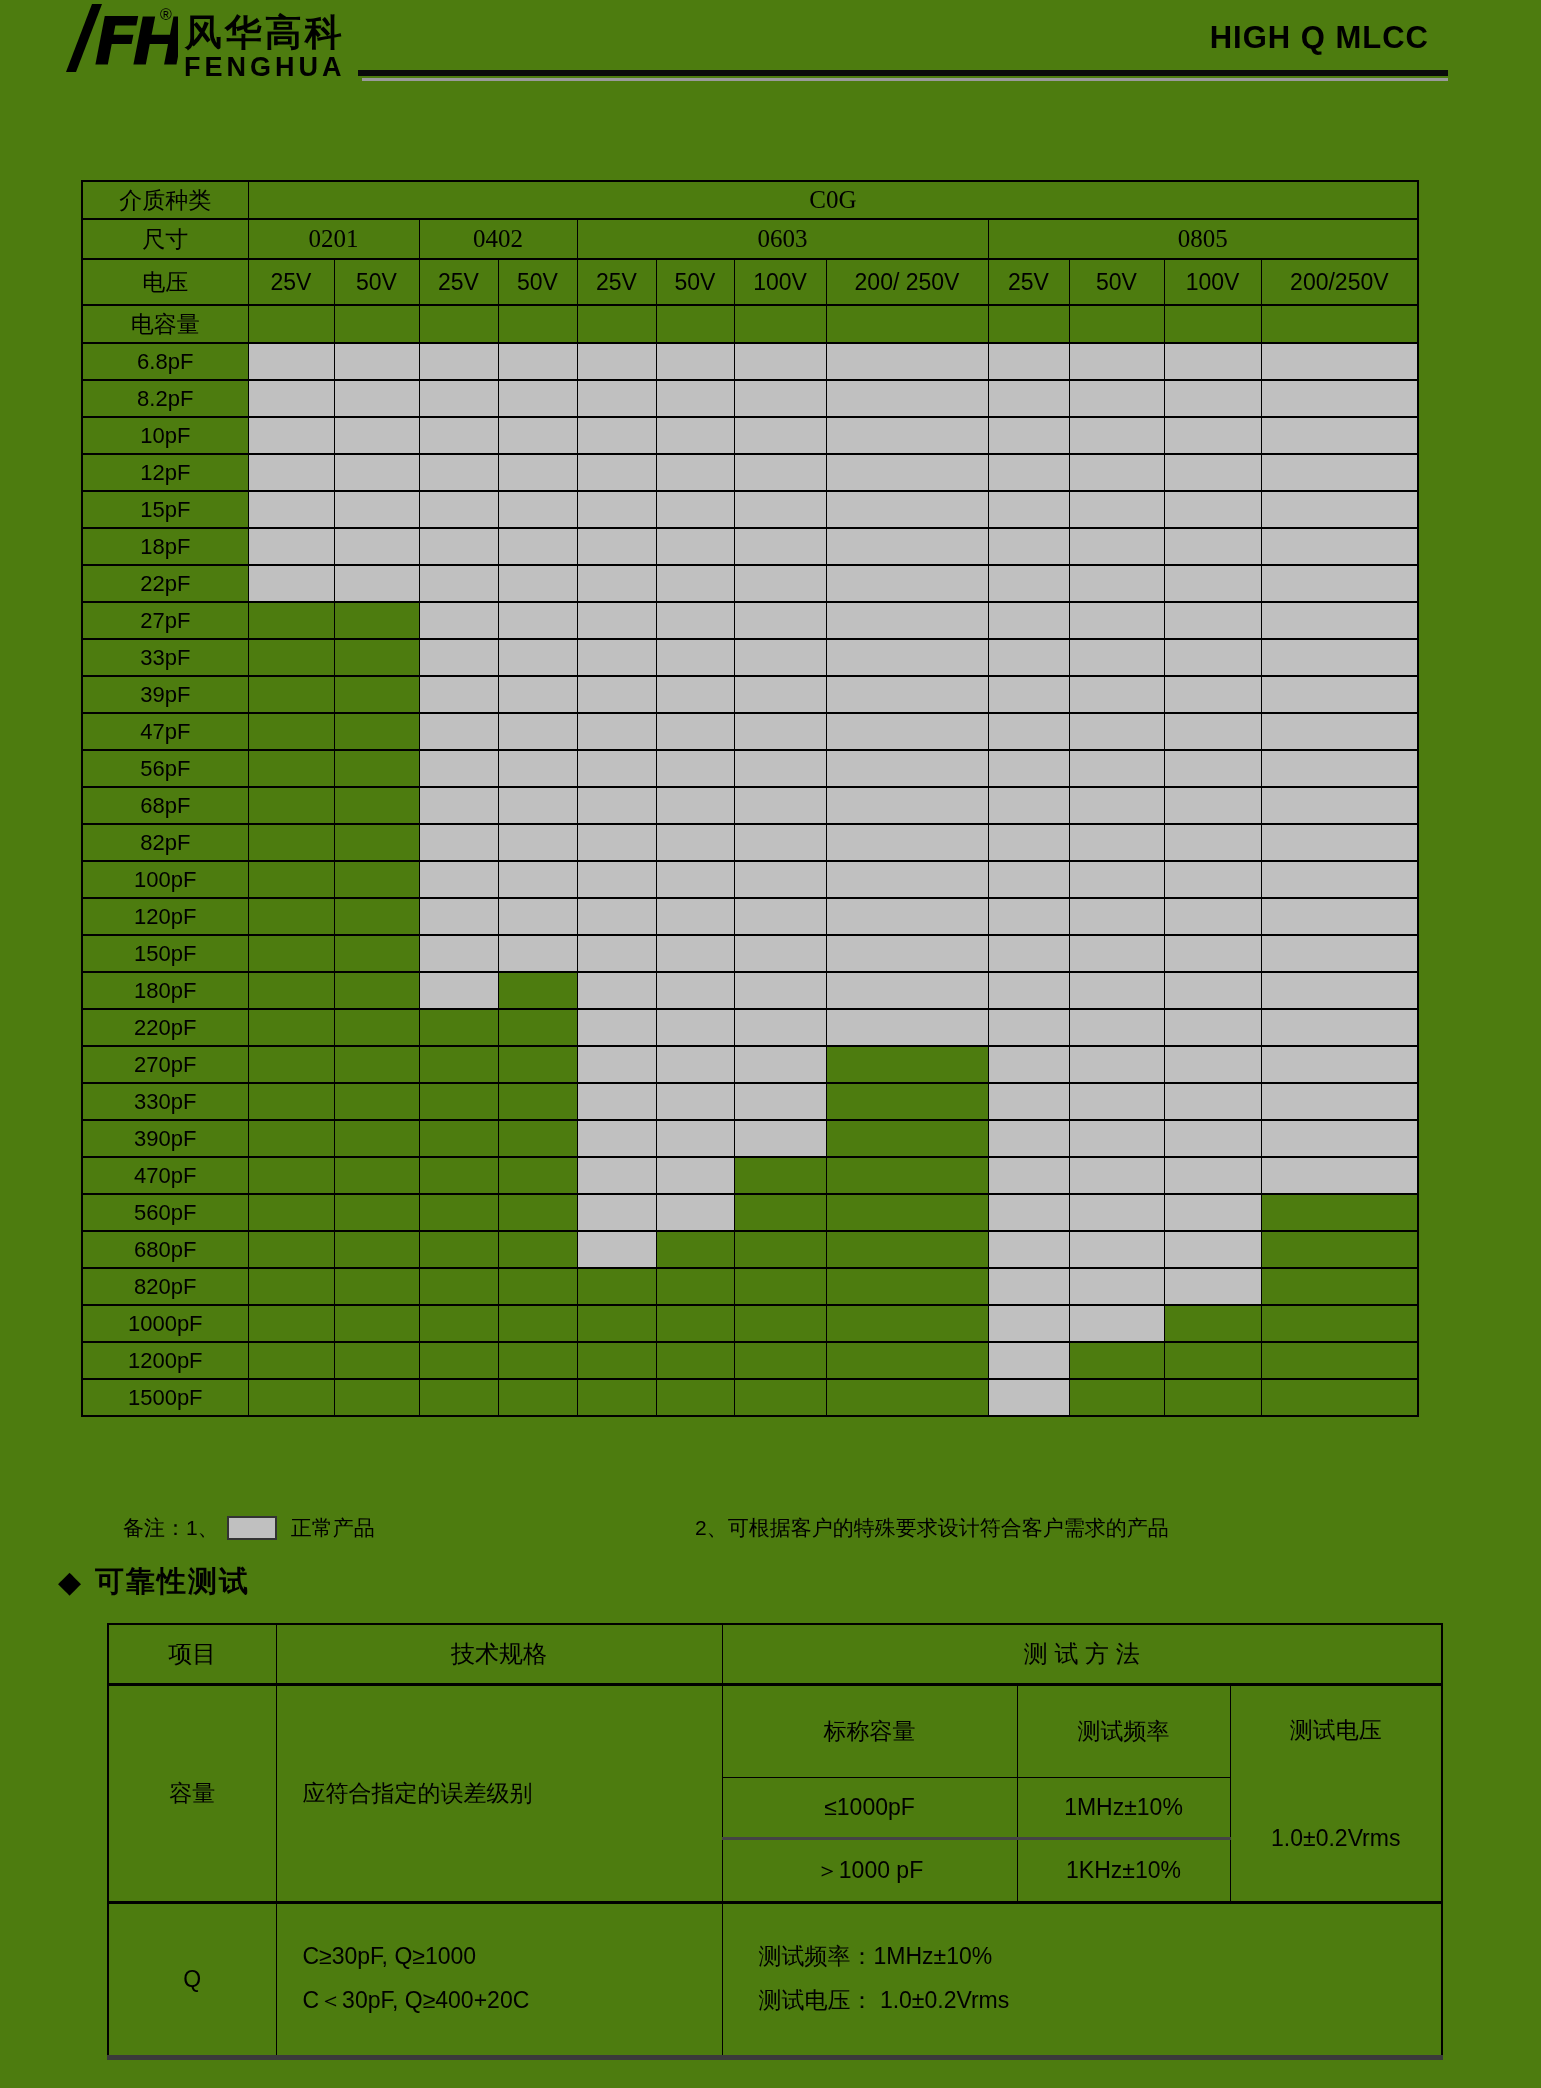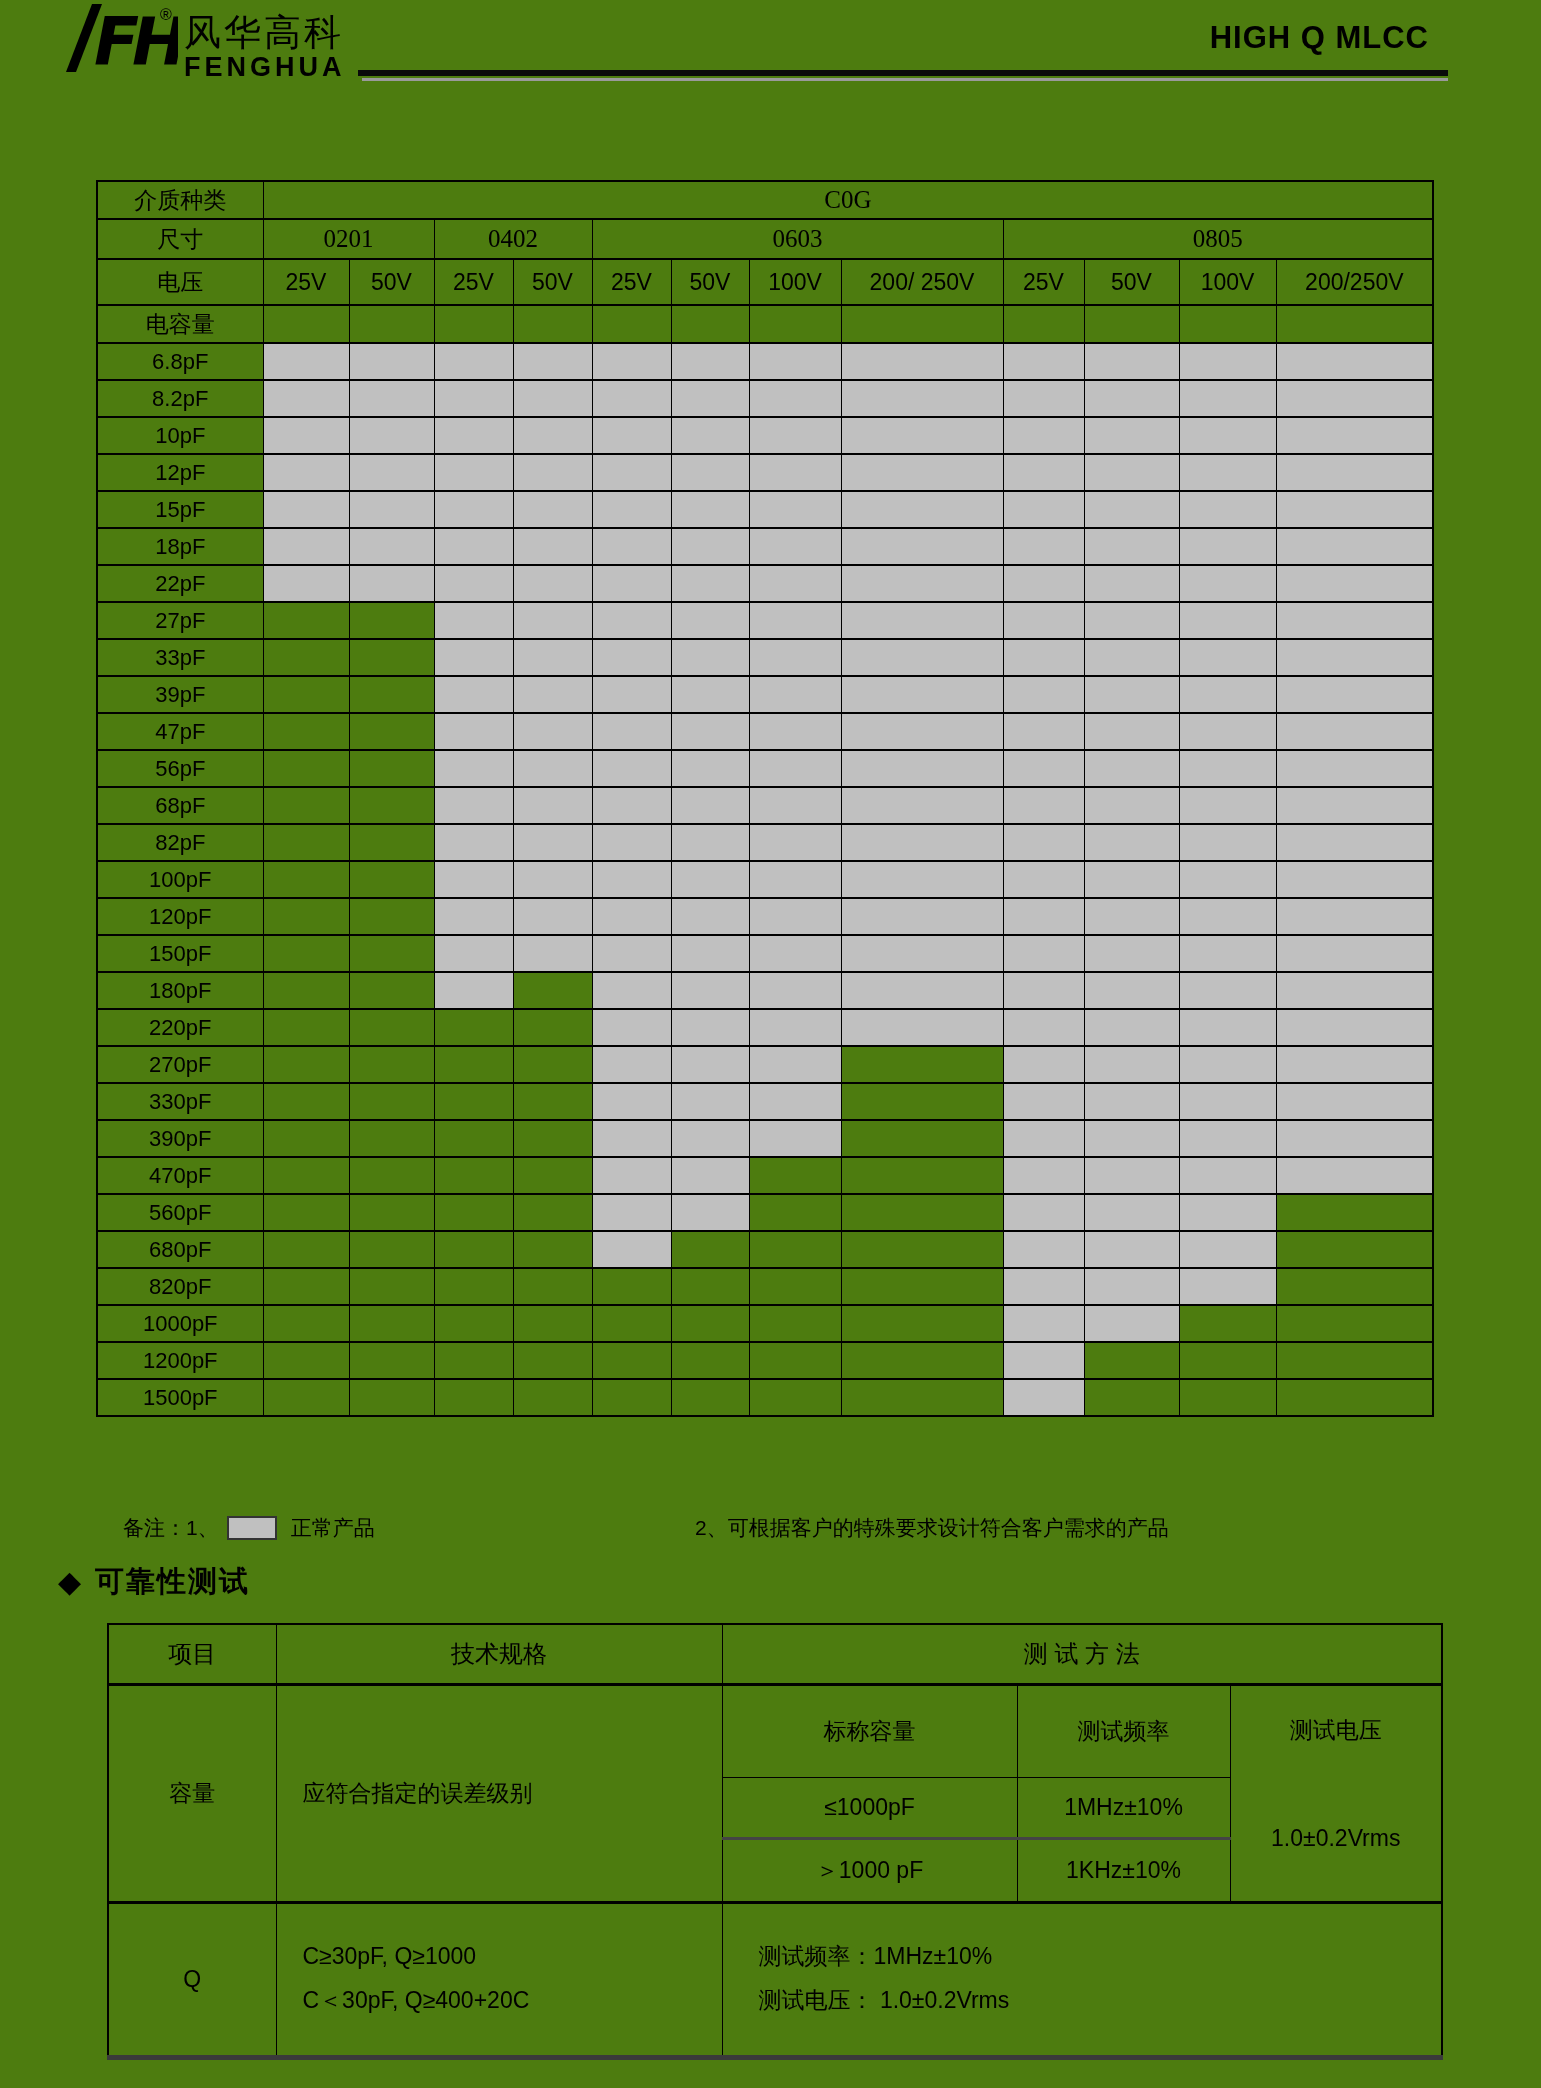--- a/index.html
+++ b/index.html
@@ -6,29 +6,29 @@
   body{
     width:1541px;height:2088px;background:#ffffff;position:relative;
     font-family:"Liberation Sans","DejaVu Sans",sans-serif;color:#000;
     -webkit-font-smoothing:antialiased;
   }
   .page{position:absolute;inset:0;background:#4d7c0f;overflow:hidden;}
 
   
   .logo-svg{position:absolute;left:52px;top:2px;}
   .brand{position:absolute;left:184px;top:14px;line-height:1;}
-  .brand-cn{font-size:37px;font-weight:normal;letter-spacing:3px;}
+  .brand-cn{font-size:37px;font-weight:bold;letter-spacing:3px;text-align:center;}
   .brand-en{font-size:27px;font-weight:600;letter-spacing:4px;margin-top:3px;}
   .doc-title{position:absolute;top:20px;right:112px;font-size:31px;font-weight:bold;letter-spacing:1px;}
   .rule-black{position:absolute;left:358px;top:70px;width:1090px;height:6px;background:#0a0a0a;}
   .rule-gray{position:absolute;left:362px;top:78px;width:1086px;height:3px;background:#9a9a9a;}
 
   
   .avail{
-    position:absolute;left:96px;top:180px;border-collapse:collapse;table-layout:fixed;
+    position:absolute;left:81px;top:180px;border-collapse:collapse;table-layout:fixed;
     width:1336px;
   }
   .avail th,.avail td{
     border:1px solid #000;border-top-width:2px;border-bottom-width:2px;
     padding:0;text-align:center;vertical-align:middle;font-weight:normal;
     overflow:hidden;
   }
   .avail{border:2px solid #000;}
   .avail .zh{font-size:23px;}
   .avail .ser{font-family:"Liberation Serif","DejaVu Serif",serif;font-size:25px;margin-left:12px;}

